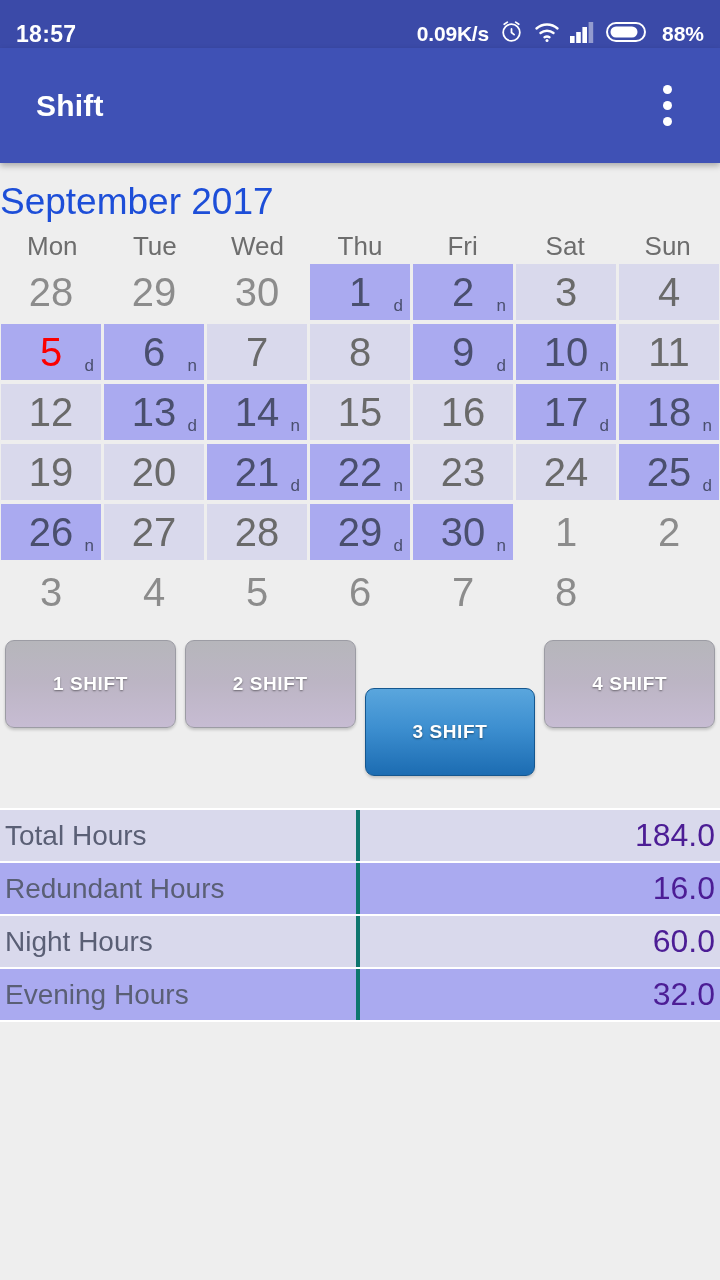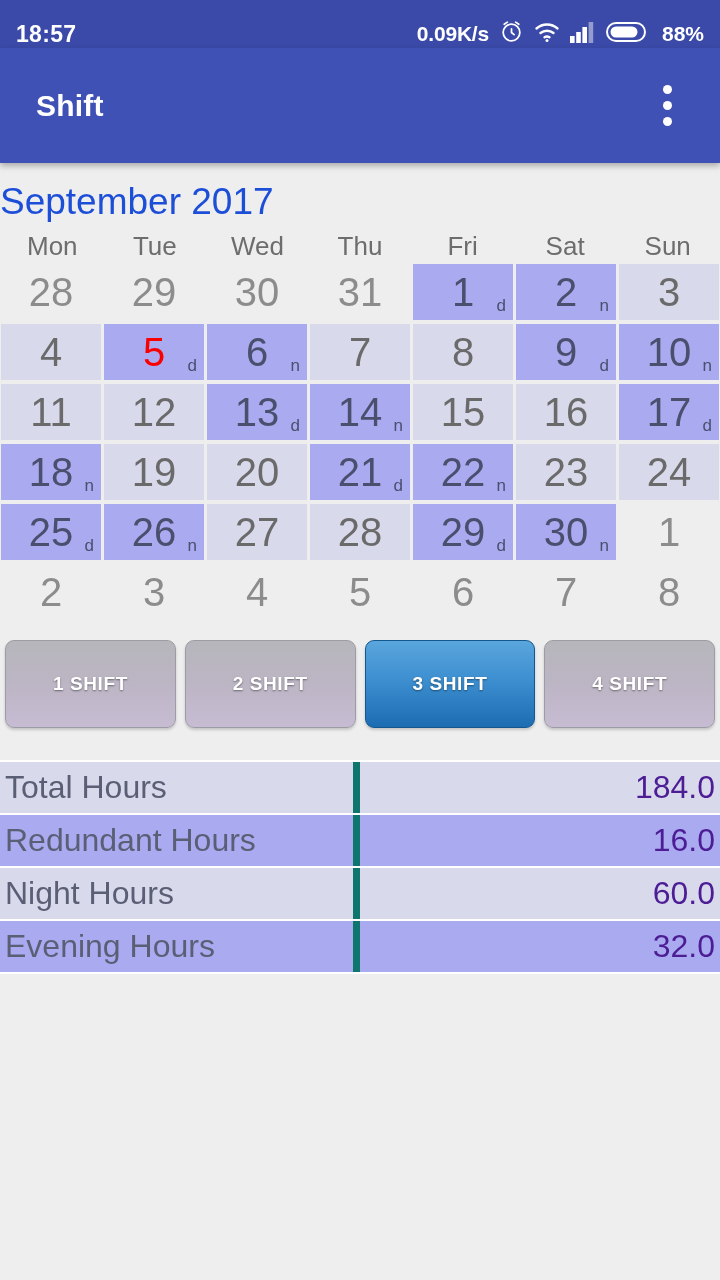--- a/index.html
+++ b/index.html
@@ -182,20 +182,21 @@
     letter-spacing: 0.6px;
     cursor: pointer;
     background: linear-gradient(to bottom, #b6b6bb 0%, #bcb5c4 48%, #c7bcd3 100%);
     text-shadow: 0 1px 2px rgba(0,0,0,0.45);
     box-shadow: 0 2px 3px rgba(0,0,0,0.18);
     box-sizing: border-box;
   }
   .shift-btn.active {
     background: linear-gradient(to bottom, #5aa6dd 0%, #3d8fd0 45%, #1c6cb2 100%);
     border: 1px solid #15578f;
+    margin-top: 48px;
   }
 
   
   .hours-table {
     margin-top: 22px;
     border-top: 2px solid #ffffff;
   }
   .hours-row {
     display: flex;
     height: 51px;
@@ -203,23 +204,23 @@
     border-bottom: 2px solid #ffffff;
   }
   .hours-row.light { background: #d9d9ec; }
   .hours-row.dark  { background: #aaaaf0; }
   .hours-label {
     width: 360px;
     display: flex;
     align-items: center;
     padding-left: 5px;
     box-sizing: border-box;
-    font-size: 32px;
+    font-size: 28px;
     color: #5a5f75;
-    border-right: 7px solid #0f766e;
+    border-right: 4px solid #0f766e;
   }
   .hours-value {
     flex: 1;
     display: flex;
     align-items: center;
     justify-content: flex-end;
     padding-right: 5px;
     box-sizing: border-box;
     font-size: 32px;
     color: #4c1d95;
@@ -297,23 +298,20 @@
   <div class="calendar">
       <div class="day-cell blank">
         <span class="num">28</span>
       </div>
       <div class="day-cell blank">
         <span class="num">29</span>
       </div>
       <div class="day-cell blank">
         <span class="num">30</span>
       </div>
-      <div class="day-cell blank">
-        <span class="num">31</span>
-      </div>
       <div class="day-cell shift">
         <span class="num">1</span>
         <span class="marker">d</span>
       </div>
       <div class="day-cell shift">
         <span class="num">2</span>
         <span class="marker">n</span>
       </div>
       <div class="day-cell off">
         <span class="num">3</span>

